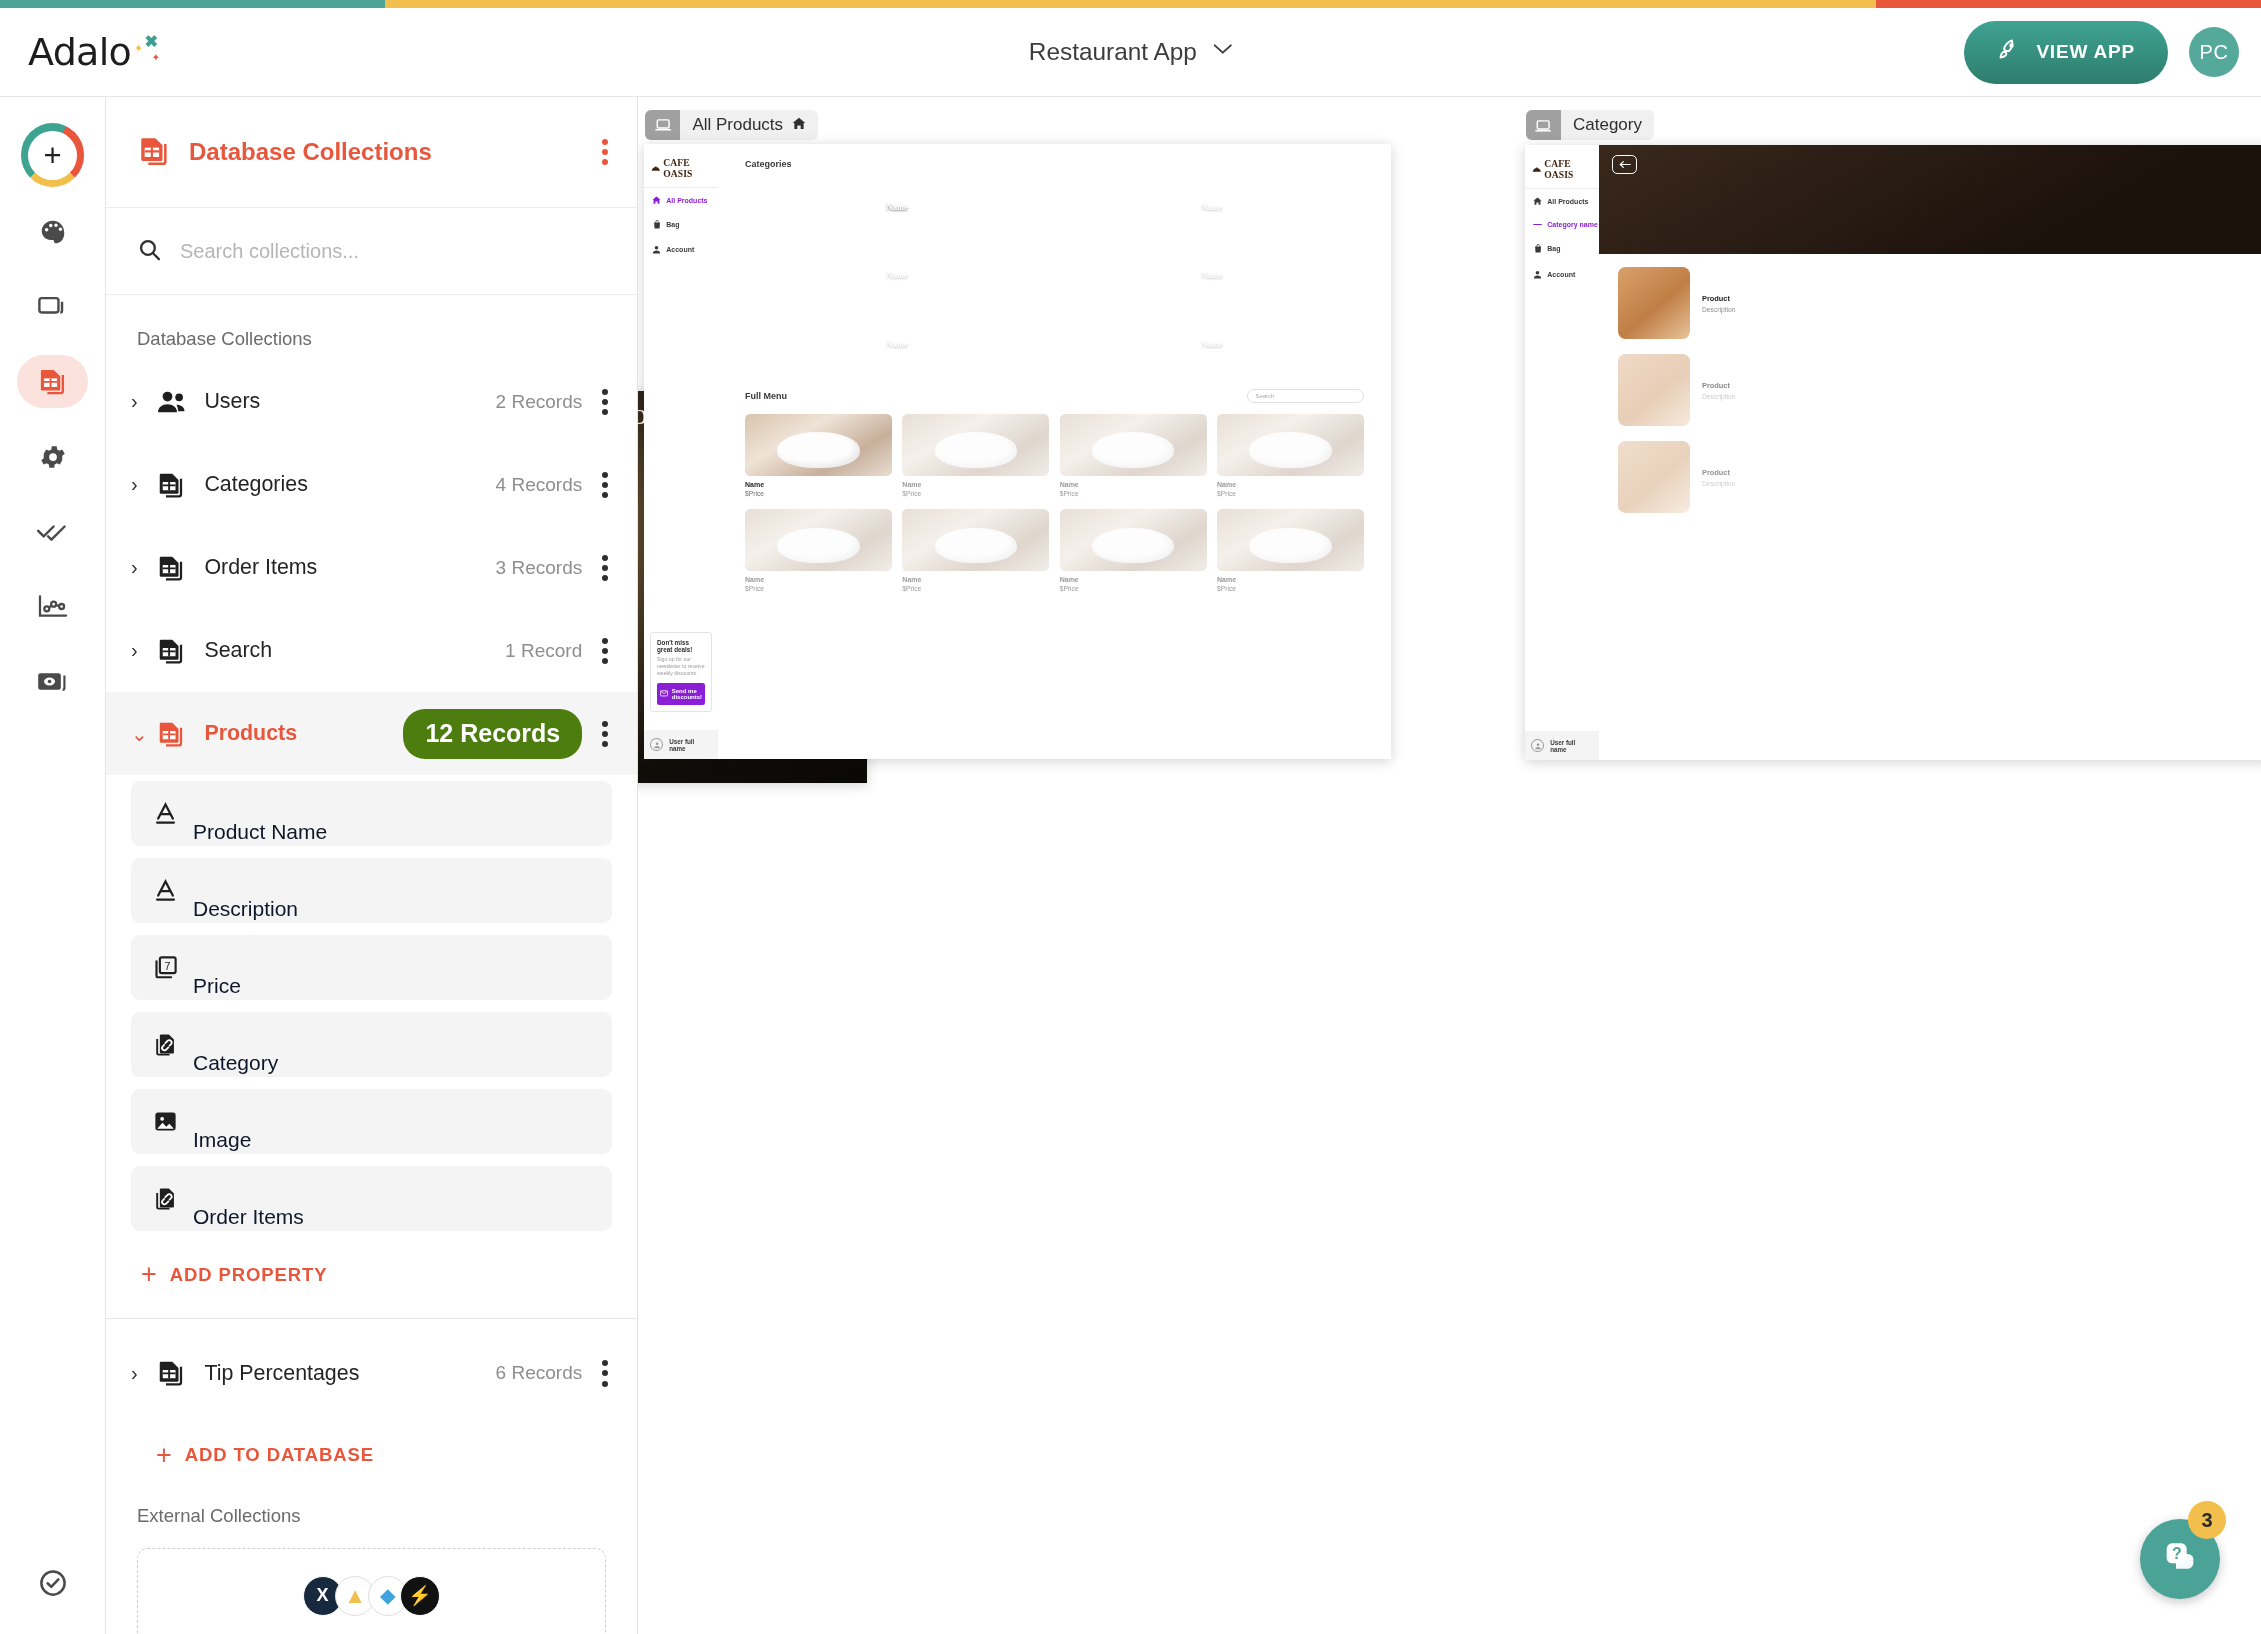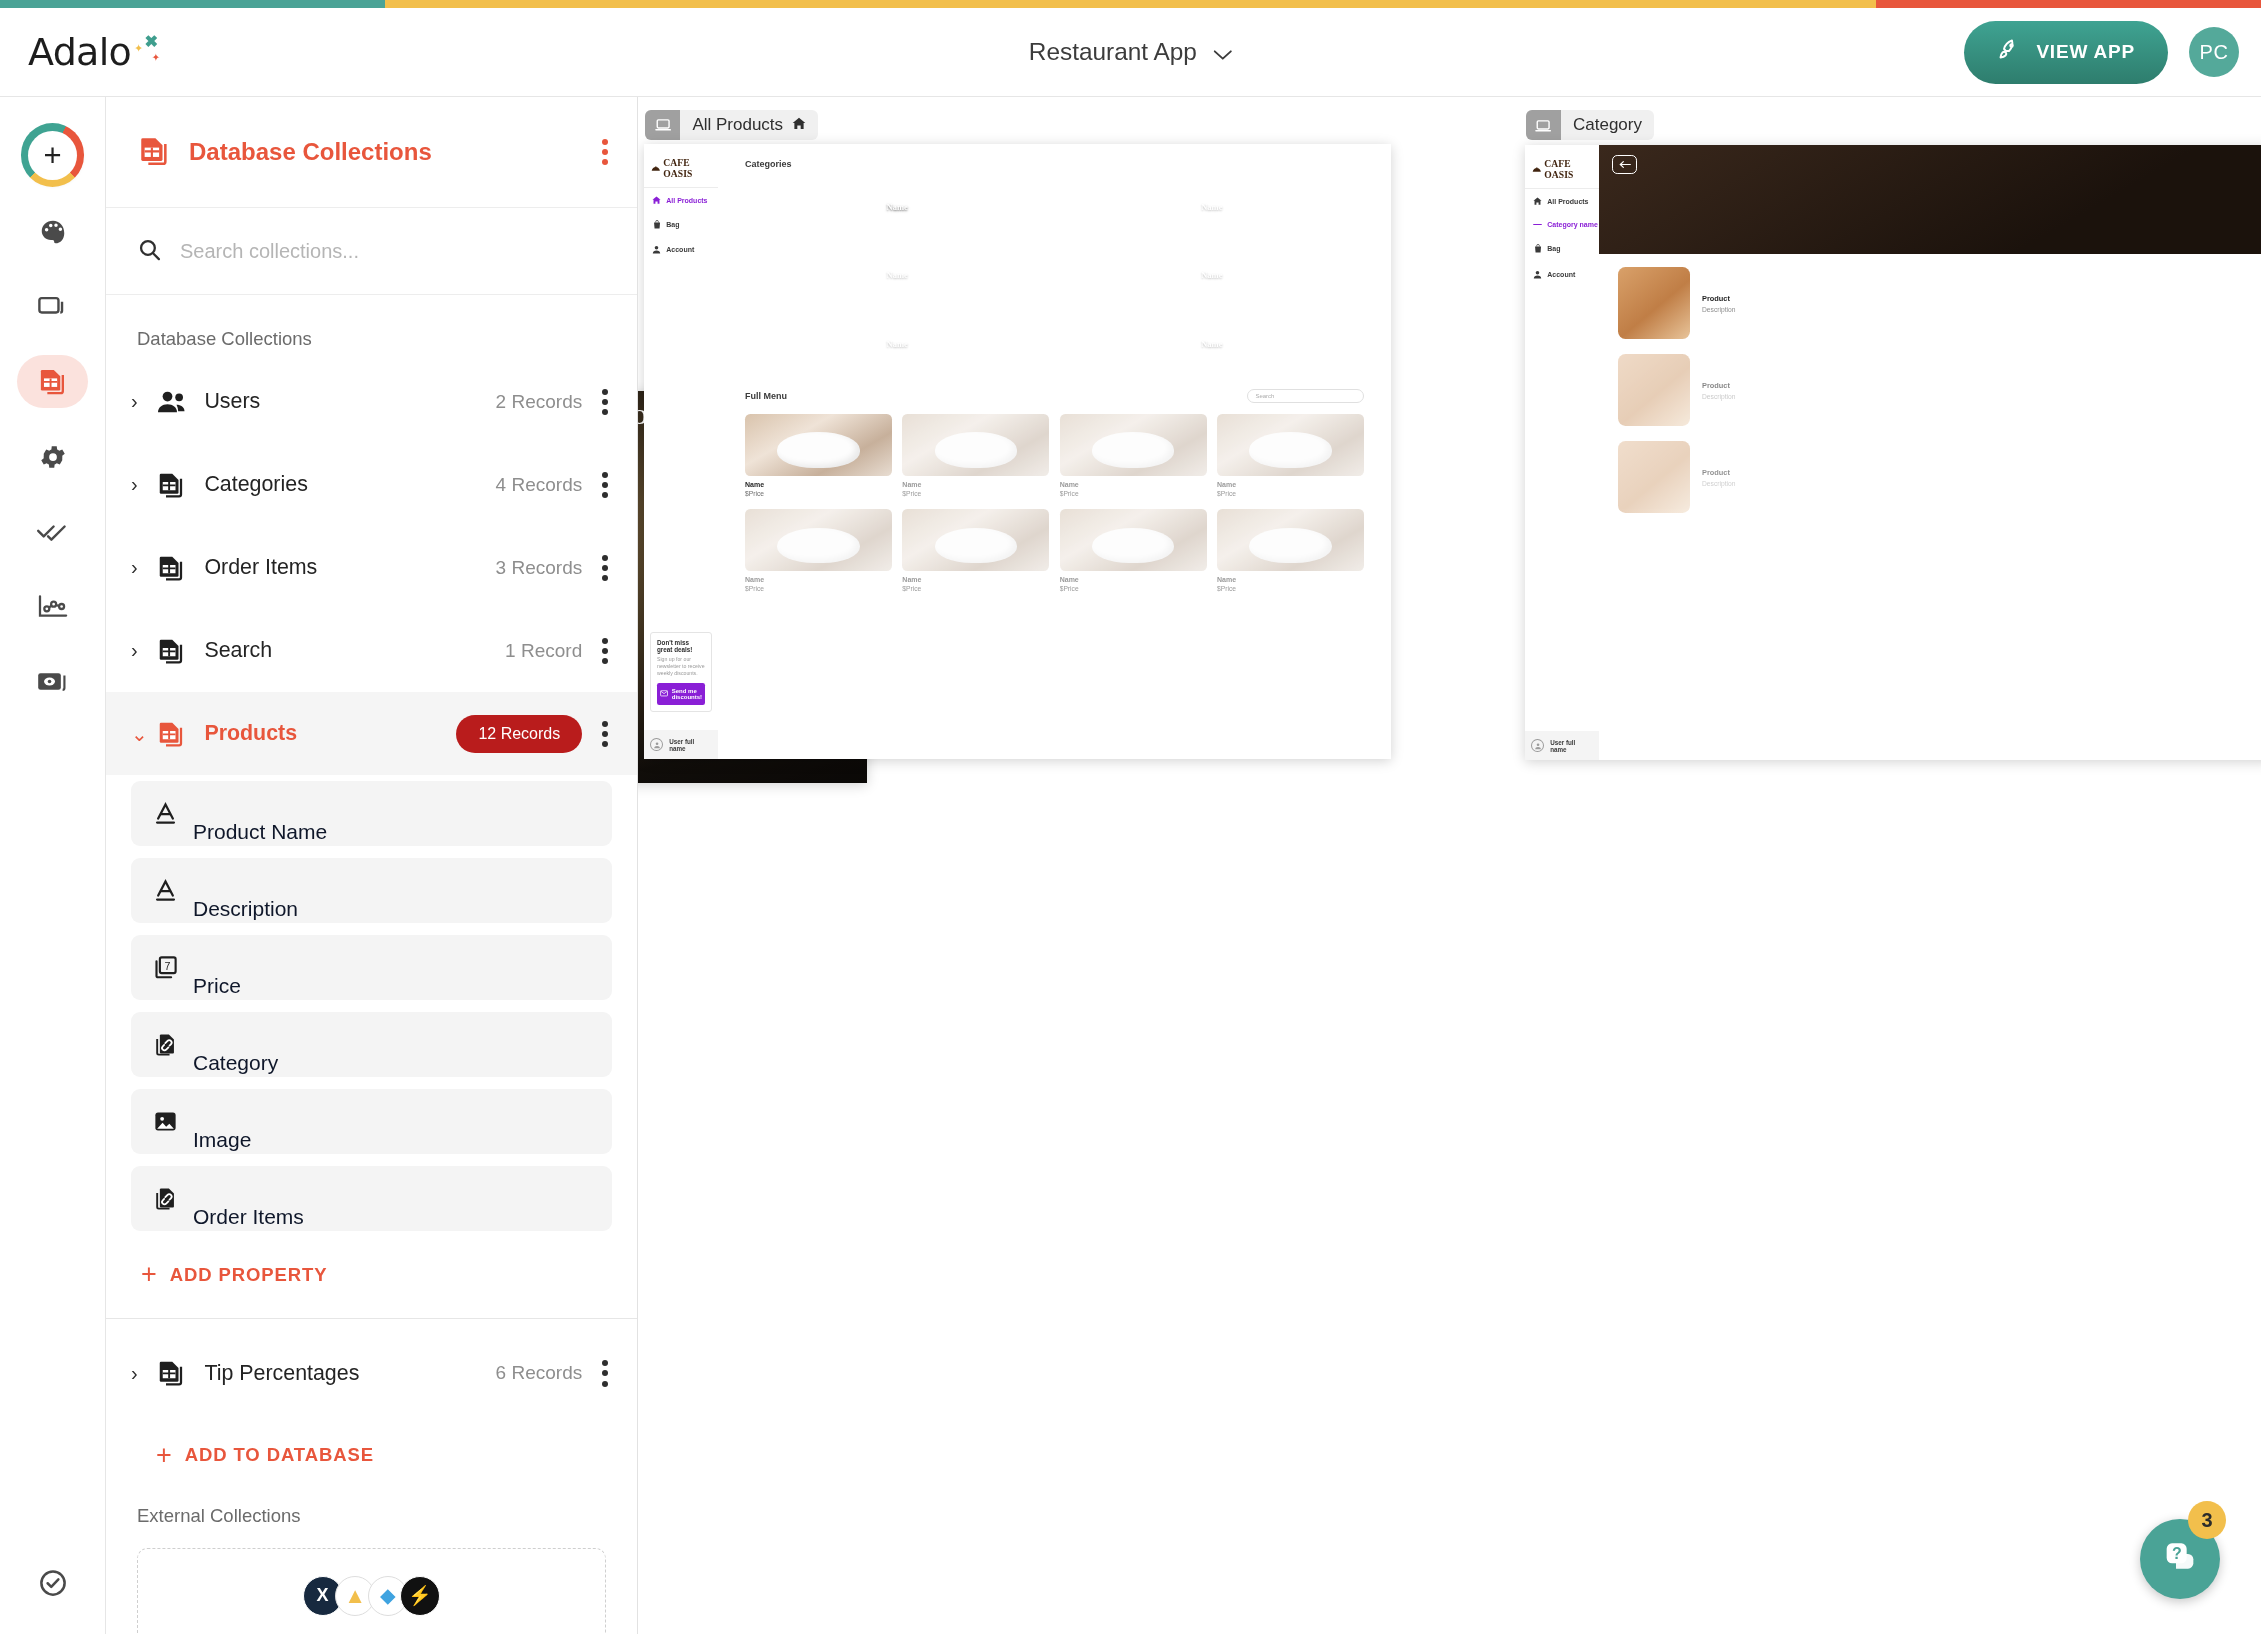--- a/index.html
+++ b/index.html
@@ -28,21 +28,21 @@
     color: #1d1d1d; line-height: 1; font-family: "DejaVu Sans", sans-serif;
   }
   .spark { position: relative; width: 30px; height: 30px; margin-left: 1.5px; }
   .spark i { position: absolute; display:block; }
   .s-yellow { left: 1.5px; top: 9px; font-size: 11px; color: #f2bf4c; font-style: normal;}
   .s-teal   { left: 12px; top: -0.7px; font-size: 16.3px; color: #3f9e8e; font-style: normal; font-weight: bold;}
   .s-red    { left: 19px; top: 18px; font-size: 10.4px; color: #e8563c; font-style: normal;}
 
   #app-title-wrap {
     position: absolute; left: 50%; transform: translateX(-50%);
-    display: flex; align-items: flex-end; gap: 16.3px; cursor: pointer;
+    display: flex; align-items: flex-start; gap: 16.3px; cursor: pointer;
   }
   #app-title { font-size: 24.4px; color: #3c3c3c; }
   #app-caret { font-size: 19px; color: #3c3c3c; }
 
   #topbar-right {
     position: absolute; right: 22px; display: flex; align-items: center; gap: 21px;
   }
   #view-app-btn {
     display: flex; align-items: center; gap: 15px;
     background: linear-gradient(180deg,#3fa392 0%, #2e7d6d 100%);
@@ -127,22 +127,22 @@
     padding: 0 22px 0 25px; cursor: pointer;
   }
   .coll-row.selected { background: #f5f5f5; }
   .chev { width: 25px; font-size: 20px; color: #2e2e2e; flex: 0 0 25px; }
   .coll-row.selected .chev { color: #e8563c; }
   .coll-icon { width: 38px; flex: 0 0 38px; display: flex; align-items: center; }
   .coll-name { flex: 1; font-size: 21.4px; color: #242424; margin-left: 10.4px; }
   .coll-row.selected .coll-name { color: #e8563c; font-weight: bold; }
   .coll-count { font-size: 19px; color: #8e8e8e; margin-right: 12px; }
   .coll-count.badge {
-    background: #b91c1c; color: #fff; font-weight: normal;
-    padding: 10.4px 22px; border-radius: 22px; font-size: 16px;
+    background: #4d7c0f; color: #fff; font-weight: bold;
+    padding: 10.4px 22px; border-radius: 22px; font-size: 25px;
   }
 
   .prop-list { padding: 6px 25px 0; }
   .prop-row {
     height: 65px; background: #f4f4f4; border-radius: 9px;
     display: flex; align-items: center; padding: 0 21px; margin-bottom: 12px;
     cursor: pointer;
   }
   .prop-icon { width: 41px; flex: 0 0 41px; display: flex; align-items: center; }
   .prop-name { font-size: 21px; color: #0f172a; font-weight: 400; margin-top: 36px; }

